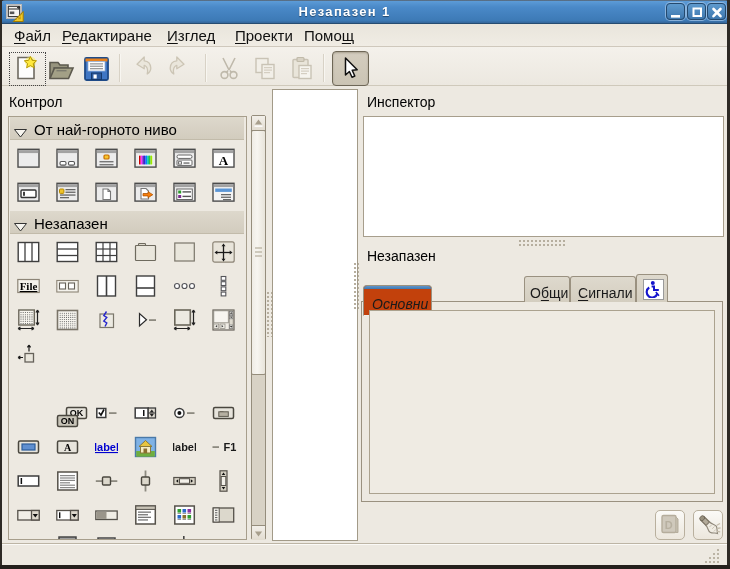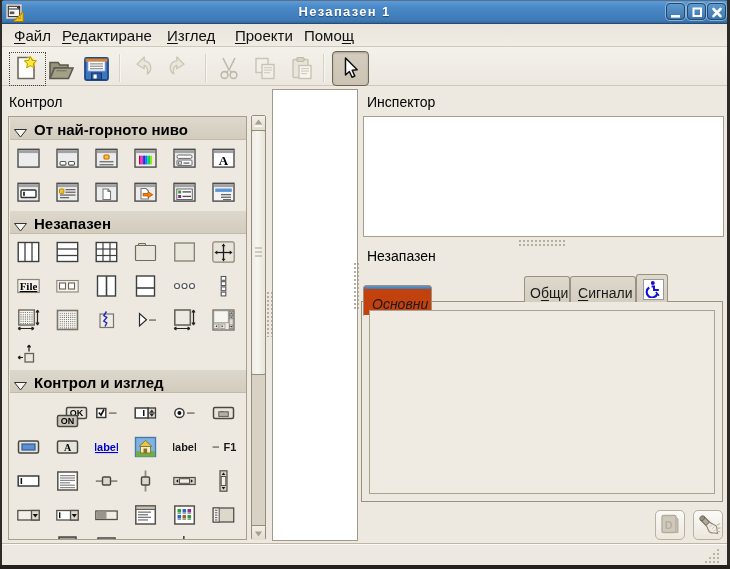--- a/index.html
+++ b/index.html
@@ -24,21 +24,21 @@
 #toolbar{left:2px;top:47px;width:725px;height:38px;background:linear-gradient(#f4f1eb,#ece8e0);border-bottom:1px solid #cfc9bb;}
 .tsep{top:7px;width:1px;height:28px;background:#d8d2c6;border-right:1px solid #f8f6f1;}
 #newfocus{left:7px;top:5px;width:35px;height:32px;border:1px dotted #444;}
 #selbtn{left:330px;top:4px;width:35px;height:33px;background:linear-gradient(#d4cdbf,#cbc4b4);border:1px solid #6e6757;border-radius:4px;box-shadow:inset 0 1px 2px rgba(90,80,60,0.35);}
 
 #lblPalette{left:9px;top:94px;font-size:14px;color:#000;}
 #lblInspector{left:367px;top:94px;font-size:14px;color:#000;}
 #lblProps{left:367px;top:248px;font-size:14px;color:#000;}
 
 #palette{left:8px;top:116px;width:239px;height:424px;border:1px solid #a79e8c;box-sizing:border-box;background:#EDE9E1;overflow:hidden;}
-.phdr{left:1px;width:261px;height:22px;background:linear-gradient(#ddd8cc,#d2ccbe);border-bottom:1px solid #c2bbaa;font-size:15px;font-weight:bold;color:#000;}
+.phdr{left:1px;width:234px;height:22px;background:linear-gradient(#ddd8cc,#d2ccbe);border-bottom:1px solid #c2bbaa;font-size:15px;font-weight:normal;color:#000;}
 .phdr .tri{position:absolute;left:4px;top:7px;}
 .phdr .txt{position:absolute;left:24px;top:4px;}
 #picons svg,#tbicons svg,.tbtn svg,#selbtn svg,.bbtn svg,#rgrip svg,#psb svg,#psbthumb svg{display:block;}
 
 #psb{left:251px;top:115px;width:15px;height:425px;background:#d8d2c5;border:1px solid #958d7c;border-radius:2px;box-sizing:border-box;}
 #psbthumb{left:251px;top:130px;width:15px;height:245px;background:linear-gradient(90deg,#efece5,#f7f5f0 40%,#e8e4da);border:1px solid #958d7c;border-radius:2px;box-sizing:border-box;}
 
 #canvas{left:272px;top:89px;width:86px;height:452px;background:#fff;border:1px solid #a29a88;box-sizing:border-box;}
 
 #inspector{left:363px;top:116px;width:361px;height:121px;background:#fff;border:1px solid #a79e8c;box-sizing:border-box;}
@@ -199,26 +199,20 @@
         <span class="tri"><svg width="13" height="9">
             <path d="M0.5 0.5 L12.5 0.5 L6.5 8 Z" fill="#f6f4ee" stroke="#333" stroke-width="1"></path>
           </svg></span>
         <span class="txt">От най-горното ниво</span>
       </div>
     <div class="abs phdr" style="top:94px;">
         <span class="tri"><svg width="13" height="9">
             <path d="M0.5 0.5 L12.5 0.5 L6.5 8 Z" fill="#f6f4ee" stroke="#333" stroke-width="1"></path>
           </svg></span>
         <span class="txt">Незапазен</span>
-      </div>
-    <div class="abs phdr" style="top:253px;">
-        <span class="tri"><svg width="13" height="9">
-            <path d="M0.5 0.5 L12.5 0.5 L6.5 8 Z" fill="#f6f4ee" stroke="#333" stroke-width="1"></path>
-          </svg></span>
-        <span class="txt">Контрол и изглед</span>
       </div>
     <div class="abs" id="picons" style="left:0;top:0;width:237px;height:422px;">
         <div class="abs" style="left:8px;top:30px;width:23px;height:22px;">
           <svg width="23" height="22" viewBox="0 0 23 22">
             <rect x="1" y="2.3" width="21" height="17.8" fill="#ececec" stroke="#4c4c4c" stroke-width="1.4"></rect>
             <rect x="1.8" y="3.1" width="19.4" height="3" fill="#a2a2a2"></rect>
           </svg>
         </div>
         <div class="abs" style="left:47px;top:30px;width:23px;height:22px;">
           <svg width="23" height="22" viewBox="0 0 23 22">

